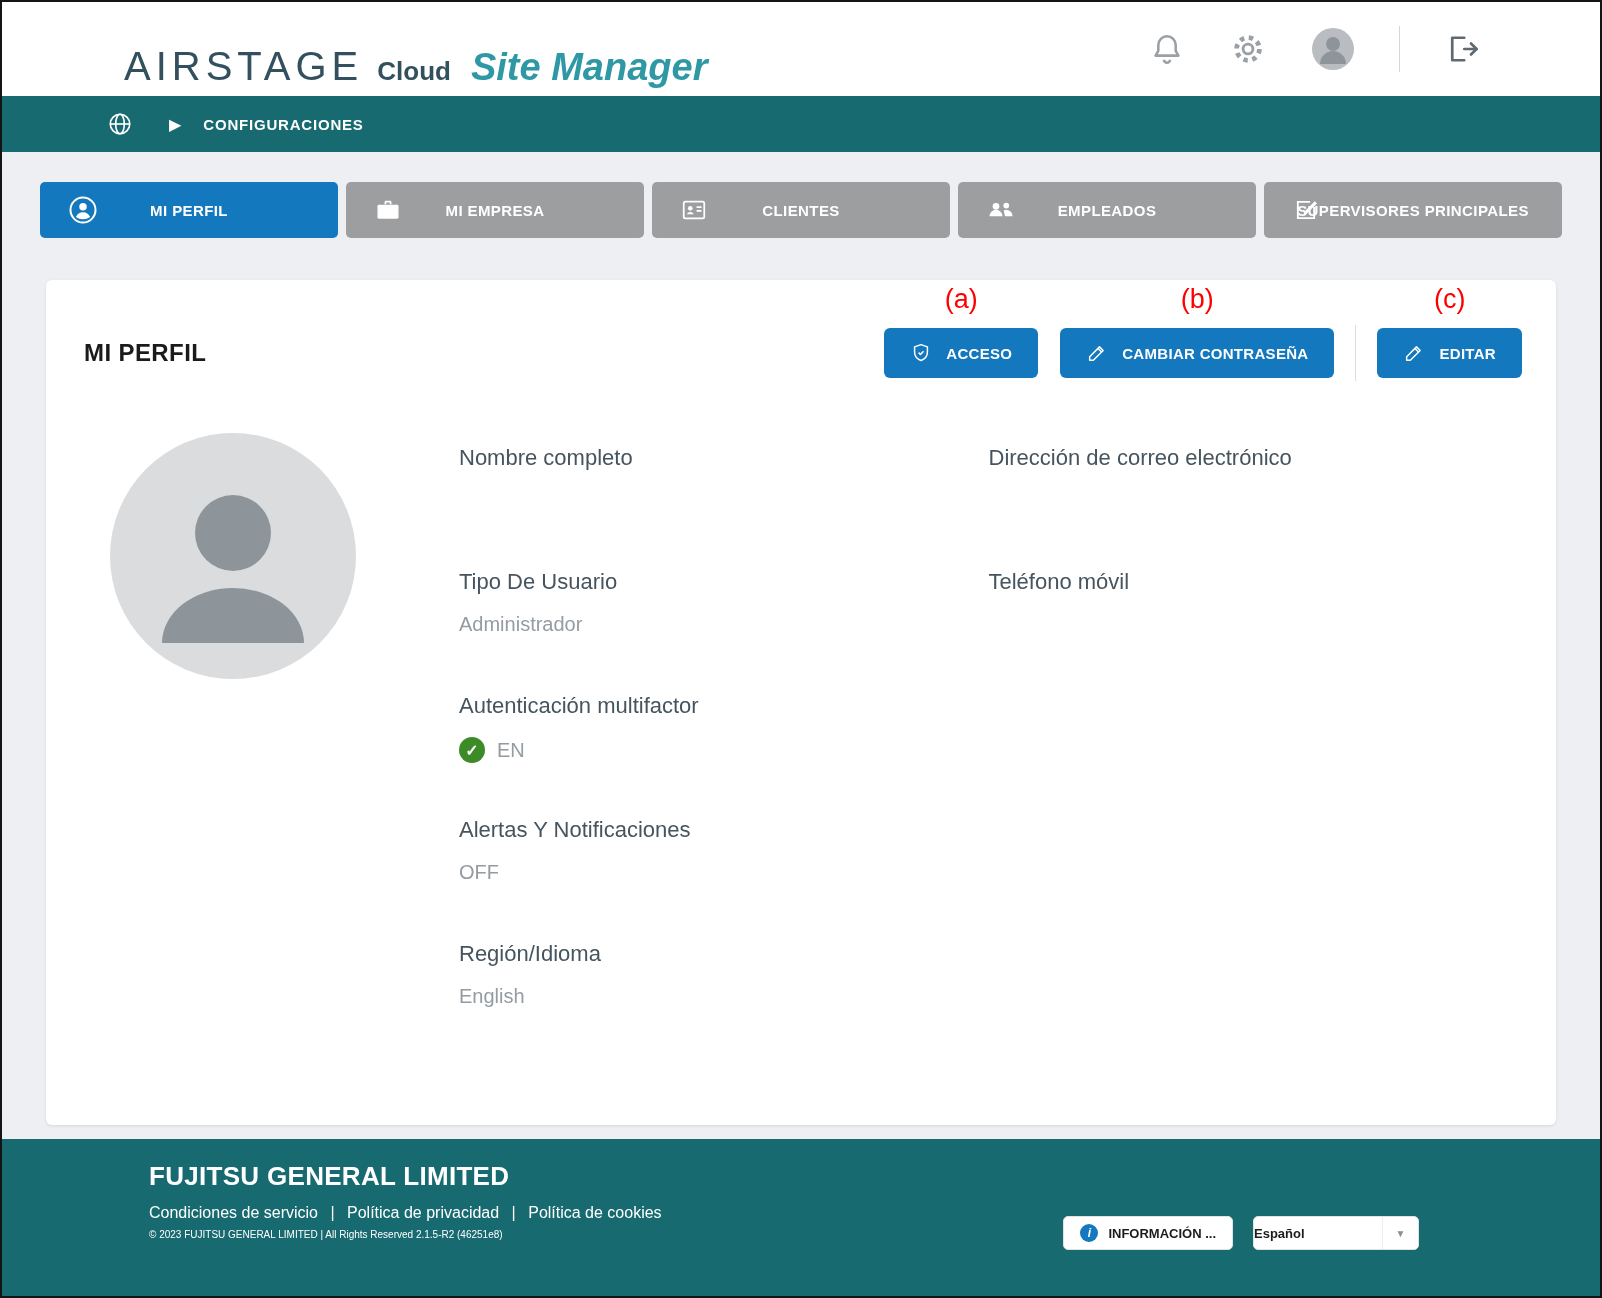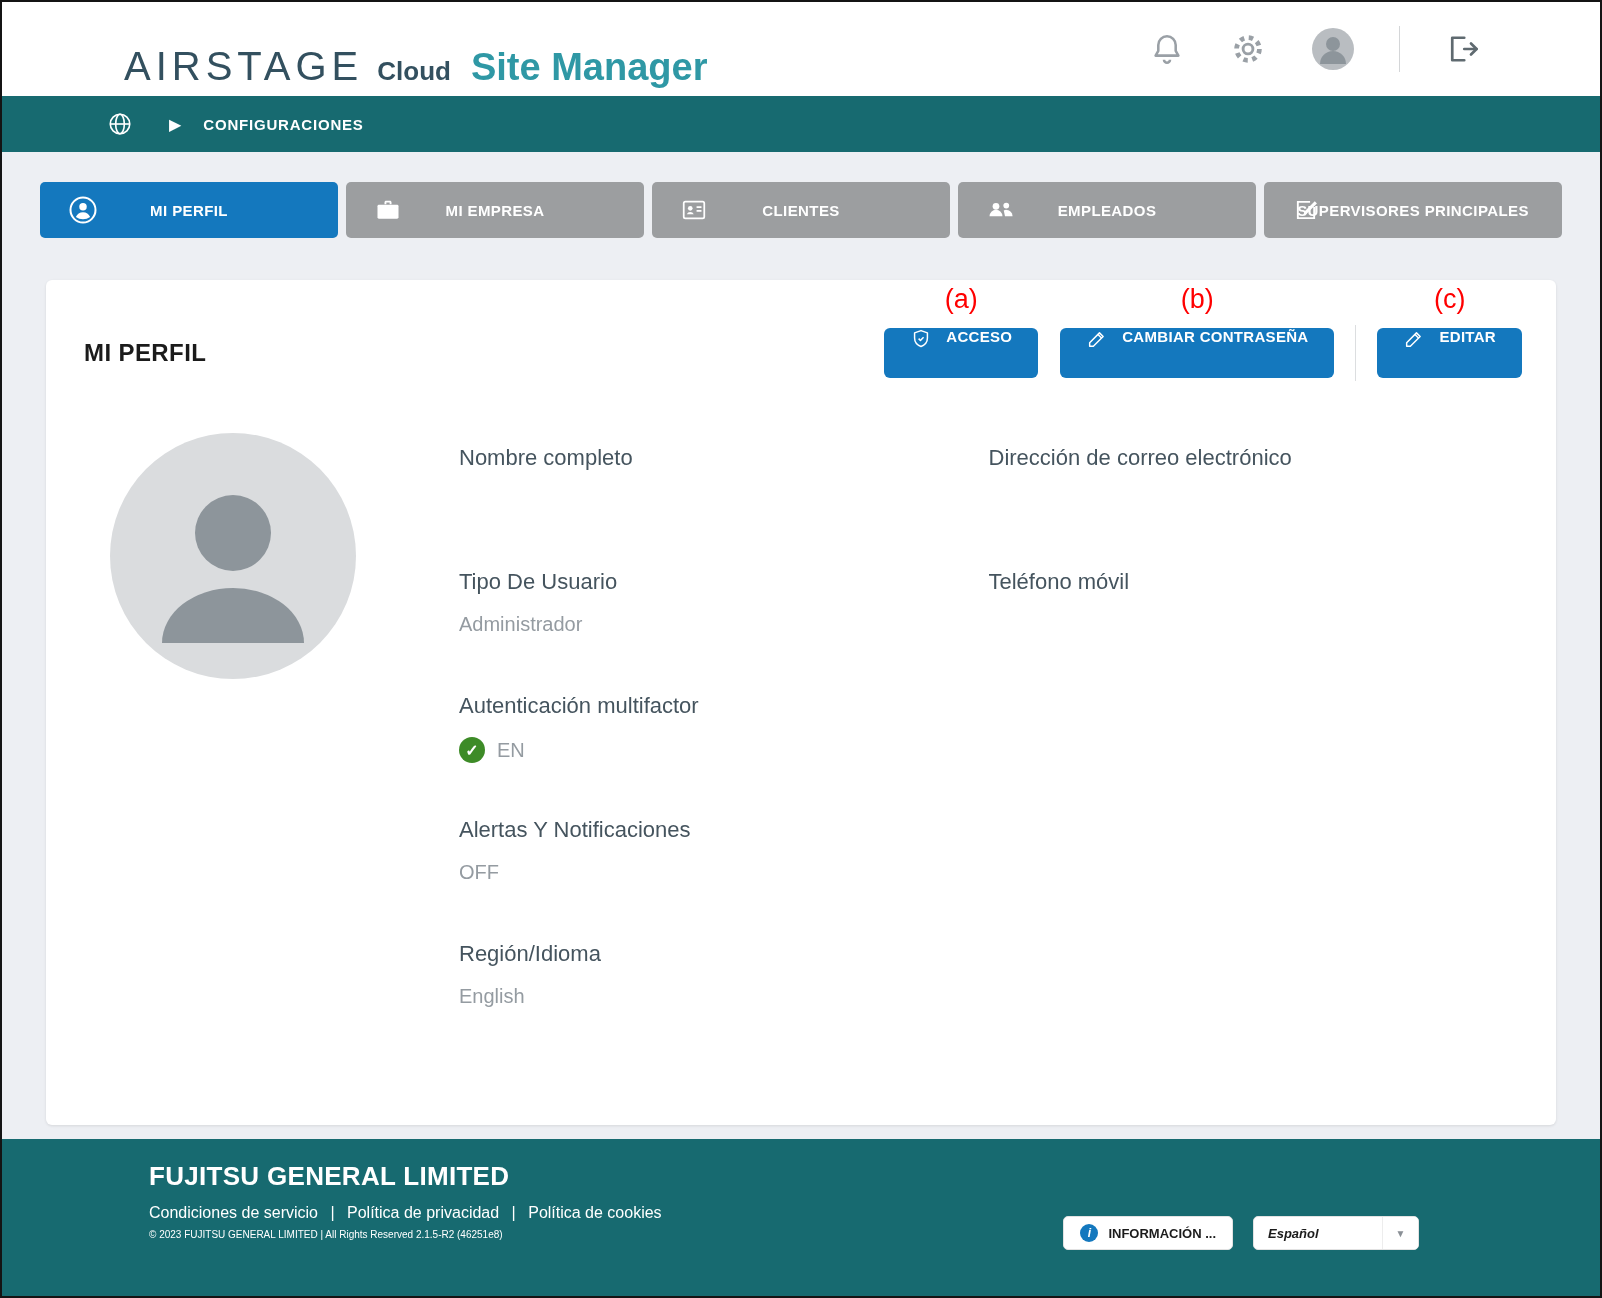--- a/index.html
+++ b/index.html
@@ -37,20 +37,21 @@
   .logo-cloud {
     font-size: 26px;
     color: #33505f;
     font-weight: 700;
     margin-left: 14px;
   }
   .logo-sm {
     font-size: 38px;
     color: #2f98a5;
     font-weight: 700;
+    font-style: italic;
     margin-left: 20px;
     margin-top: 36px;
   }
   .topbar-icons { display: flex; align-items: center; gap: 44px; }
   .topbar-icons .icon-btn {
     background: none; border: none; cursor: pointer;
     display: flex; align-items: center; justify-content: center;
     padding: 0;
   }
   .top-divider { width: 1px; height: 46px; background: #d4d6d8; }
@@ -135,21 +136,21 @@
     position: absolute;
     top: -44px;
     left: 50%;
     transform: translateX(-50%);
     color: #ff0000;
     font-size: 27px;
     white-space: nowrap;
   }
   .btn {
     display: inline-flex;
-    align-items: flex-start;
+    align-items: center;
     gap: 14px;
     height: 50px;
     background: #1478be;
     border: none;
     border-radius: 6px;
     color: #ffffff;
     font-family: "Liberation Sans", sans-serif;
     font-weight: 700;
     font-size: 15px;
     letter-spacing: 0.3px;
@@ -263,25 +264,23 @@
     width: 166px;
     background: #ffffff;
     border: 1px solid #e2e2e2;
     border-radius: 5px;
     overflow: hidden;
     cursor: pointer;
   }
   .lang-label {
     flex: 1;
     display: flex; align-items: center;
-    padding-left: 14px;
     font-size: 13px;
     font-weight: 700;
     color: #1b1b1b;
-    font-style: italic;
   }
   .lang-arrow {
     width: 36px;
     display: flex; align-items: center; justify-content: center;
     color: #8a9096;
     font-size: 10px;
     border-left: 1px solid #ededed;
     background: #ffffff;
   }
 </style>

